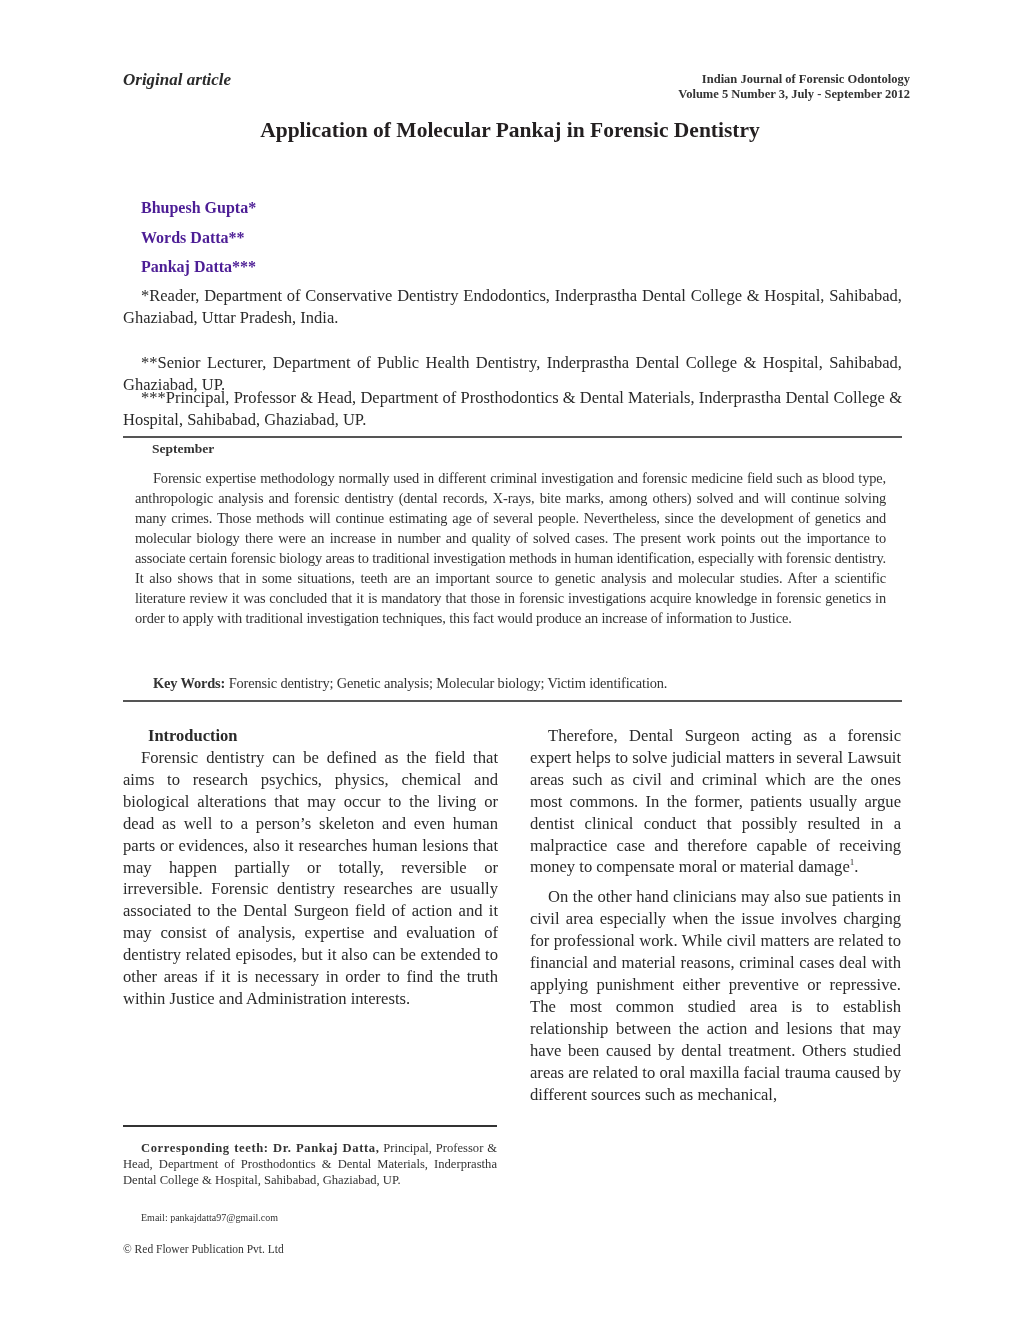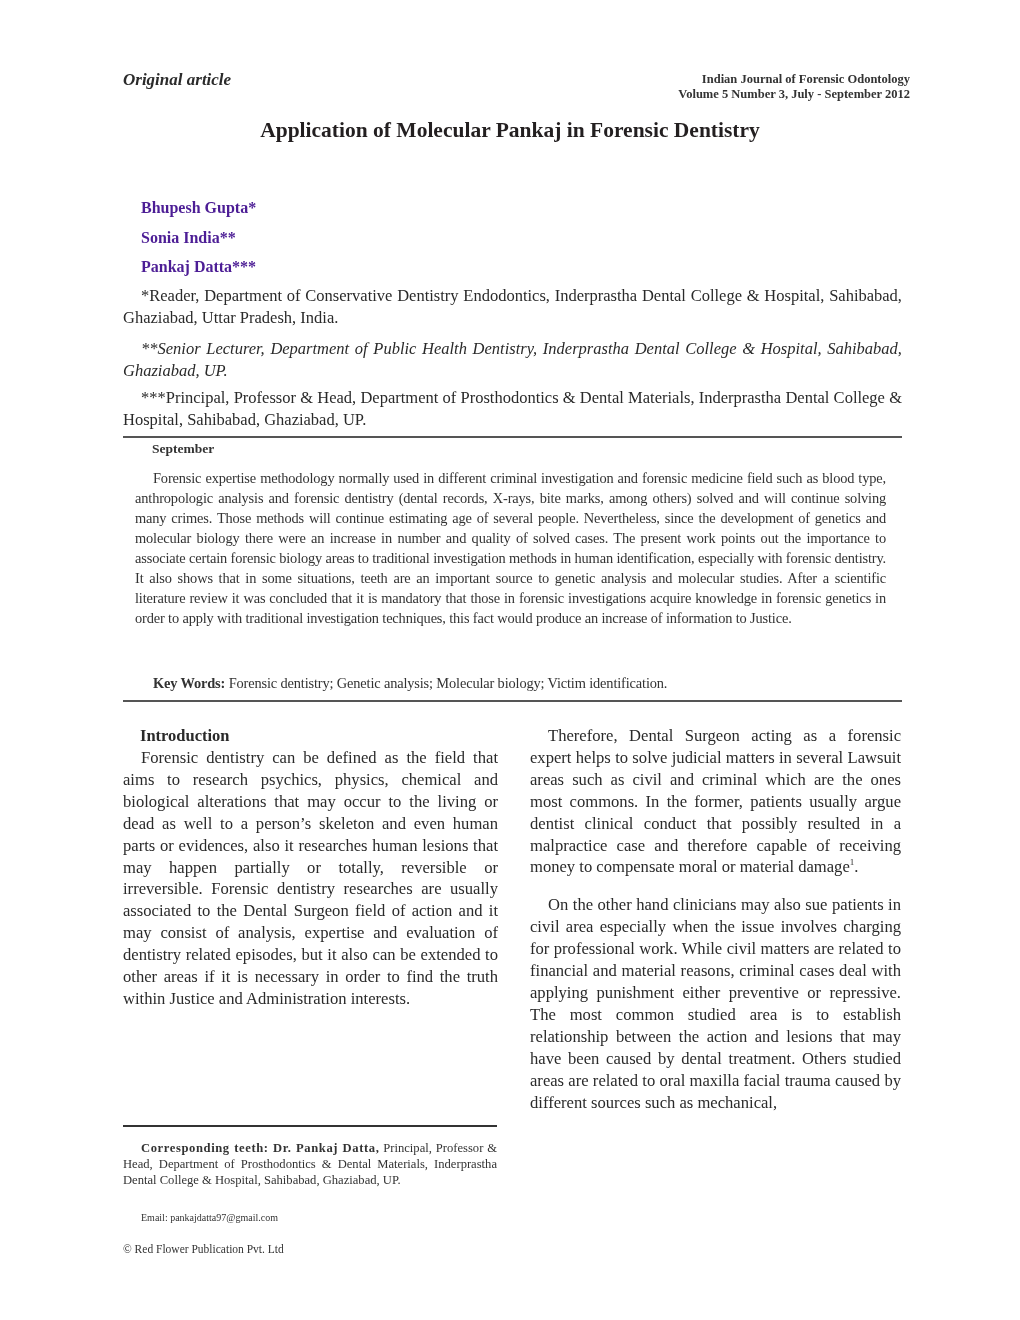--- a/index.html
+++ b/index.html
@@ -28,22 +28,22 @@
   .abstract-body {
     left: 135px; width: 751px; top: 468px; font-size: 14.4px; line-height: 20px; text-align: justify;
     text-indent: 18px; color: #333; letter-spacing: -0.15px;
   }
   .keywords { left: 153px; top: 675px; font-size: 14.4px; color: #333; letter-spacing: -0.15px; }
   .keywords b { font-weight: bold; }
   .col { font-size: 16.6px; line-height: 21.9px; text-align: justify; color: #2a2a2a; }
   .col p { margin: 0; text-indent: 18px; }
   .col-left { left: 123px; width: 375px; top: 747px; }
   .col-right { left: 530px; width: 371px; top: 725px; }
-  .col-right p + p { margin-top: 16px; }
-  .intro-head { left: 140px; top: 726px; font-size: 16.5px; font-weight: bold; color: #2a2a2a; }
+  .col-right p + p { margin-top: 8px; }
+  .intro-head { left: 148px; top: 726px; font-size: 16.5px; font-weight: bold; color: #2a2a2a; }
   .foot-rule { left: 123px; width: 374px; top: 1125px; height: 1.5px; background: #333; }
   .corr {
     left: 123px; width: 374px; top: 1140px; font-size: 12.6px; line-height: 16px; text-align: justify;
     text-indent: 18px; color: #333;
   }
   .corr b { letter-spacing: 0.6px; }
   .email { left: 141px; top: 1212px; font-size: 10px; color: #333; }
   .copy { left: 123px; top: 1243px; font-size: 11.5px; color: #333; }
   sup { font-size: 9px; vertical-align: super; line-height: 0; }
 </style>
@@ -52,25 +52,25 @@
 
 <div class="abs orig">Original article</div>
 <div class="abs journal">
   <div>Indian Journal of Forensic Odontology</div>
   <div>Volume 5 Number 3, July - September 2012</div>
 </div>
 
 <div class="abs title">Application of Molecular Pankaj in Forensic Dentistry</div>
 
 <div class="abs author" style="top:199px;">Bhupesh Gupta*</div>
-<div class="abs author" style="top:229px;">Sonia India**</div>
+<div class="abs author" style="top:229px;">Words Datta**</div>
 <div class="abs author" style="top:258px;">Pankaj Datta***</div>
 
 <div class="abs affil" style="top:285px;">*Reader, Department of Conservative Dentistry Endodontics, Inderprastha Dental College &amp; Hospital, Sahibabad, Ghaziabad, Uttar Pradesh, India.</div>
-<div class="abs affil" style="top:338px;font-style:italic;">**Senior Lecturer, Department of Public Health Dentistry, Inderprastha Dental College &amp; Hospital, Sahibabad, Ghaziabad, UP.</div>
+<div class="abs affil" style="top:352px;">**Senior Lecturer, Department of Public Health Dentistry, Inderprastha Dental College &amp; Hospital, Sahibabad, Ghaziabad, UP.</div>
 <div class="abs affil" style="top:387px;">***Principal, Professor &amp; Head, Department of Prosthodontics &amp; Dental Materials, Inderprastha Dental College &amp; Hospital, Sahibabad, Ghaziabad, UP.</div>
 
 <div class="abs rule" style="top:436px;"></div>
 <div class="abs abs-head">September</div>
 <div class="abs abstract-body">Forensic expertise methodology normally used in different criminal investigation and forensic medicine field such as blood type, anthropologic analysis and forensic dentistry (dental records, X-rays,  bite marks, among others) solved and will continue solving many crimes. Those methods will continue estimating age of several people. Nevertheless, since the development of genetics and molecular biology there were an increase in number and quality of solved cases. The present work points out the importance to associate certain forensic biology areas to traditional investigation methods in human identification, especially with forensic dentistry. It also shows that in some situations, teeth are an important source to genetic analysis and molecular studies. After a scientific literature review it was concluded that it is mandatory that those in forensic investigations acquire knowledge in forensic genetics in order to apply with traditional investigation techniques, this fact would produce an increase of information to Justice.</div>
 <div class="abs keywords"><b>Key Words:</b> <span>Forensic dentistry; Genetic analysis; Molecular biology; Victim identification.</span></div>
 <div class="abs rule" style="top:700px;"></div>
 
 <div class="abs intro-head">Introduction</div>
 

